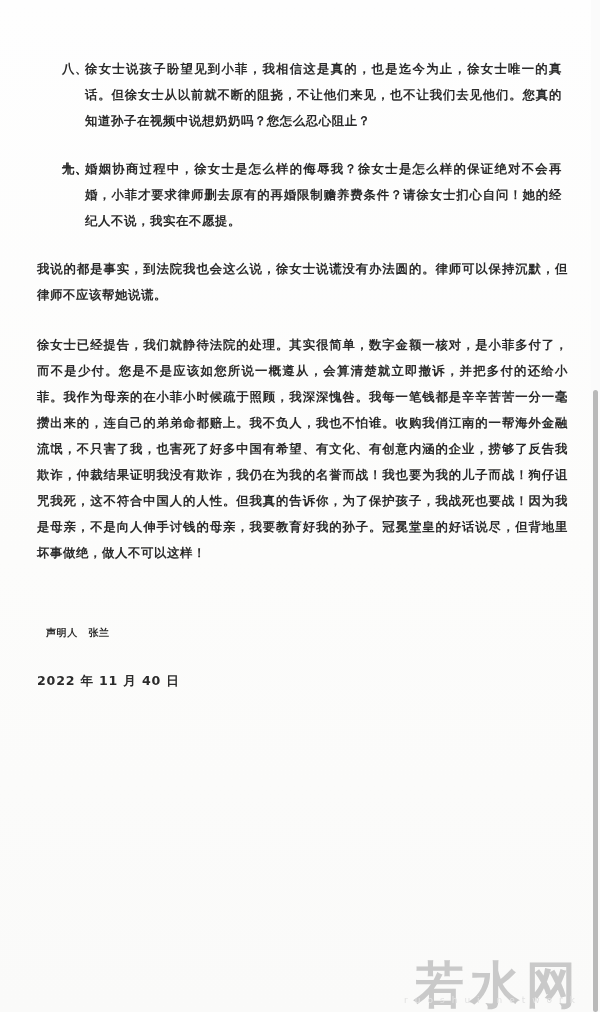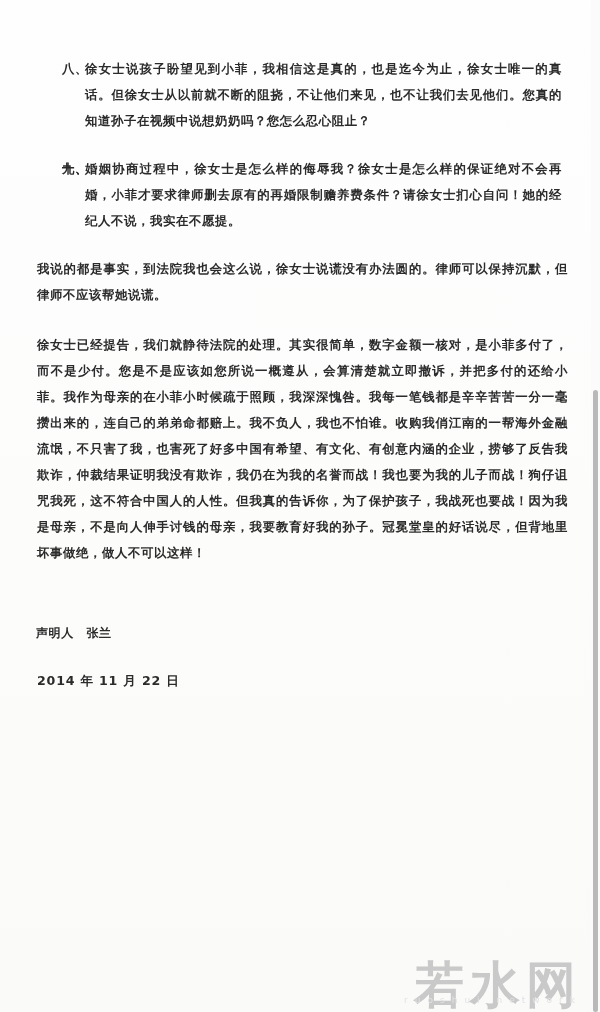--- a/index.html
+++ b/index.html
@@ -70,22 +70,22 @@
     line-height: 26px;
     color: #2b2b2b;
     text-align: justify;
     text-justify: inter-character;
     letter-spacing: 0.6px;
     font-weight: 600;
   }
 
   .signature {
     margin: 0;
-    padding-left: 36px;
-    font-size: 12px;
+    padding-left: 46px;
+    font-size: 10px;
     line-height: 26px;
     color: #2b2b2b;
     letter-spacing: 0.6px;
     font-weight: 600;
     white-space: pre;
   }
 
   .date-line {
     margin: 0;
     padding-left: 37px;
@@ -179,21 +179,21 @@
     <p class="para">我说的都是事实，到法院我也会这么说，徐女士说谎没有办法圆的。律师可以保持沉默，但律师不应该帮她说谎。</p>
 
     <p class="para">徐女士已经提告，我们就静待法院的处理。其实很简单，数字金额一核对，是小菲多付了，而不是少付。您是不是应该如您所说一概遵从，会算清楚就立即撤诉，并把多付的还给小菲。我作为母亲的在小菲小时候疏于照顾，我深深愧咎。我每一笔钱都是辛辛苦苦一分一毫攒出来的，连自己的弟弟命都赔上。我不负人，我也不怕谁。收购我俏江南的一帮海外金融流氓，不只害了我，也害死了好多中国有希望、有文化、有创意内涵的企业，捞够了反告我欺诈，仲裁结果证明我没有欺诈，我仍在为我的名誉而战！我也要为我的儿子而战！狗仔诅咒我死，这不符合中国人的人性。但我真的告诉你，为了保护孩子，我战死也要战！因为我是母亲，不是向人伸手讨钱的母亲，我要教育好我的孙子。冠冕堂皇的好话说尽，但背地里坏事做绝，做人不可以这样！</p>
 
     <div class="spacer-sig"></div>
 
     <p class="signature">声明人　张兰</p>
 
     <div class="spacer-date"></div>
 
-    <p class="date-line">2014 年 11 月 22 日</p>
+    <p class="date-line">2022 年 11 月 40 日</p>
 
   </div>
 
   <div class="watermark">
     <div class="watermark-main">若水网</div>
     <div class="watermark-sub">ruoshui network</div>
   </div>
 
   <div class="scrollbar-track">
     <div class="scrollbar-thumb"></div>

